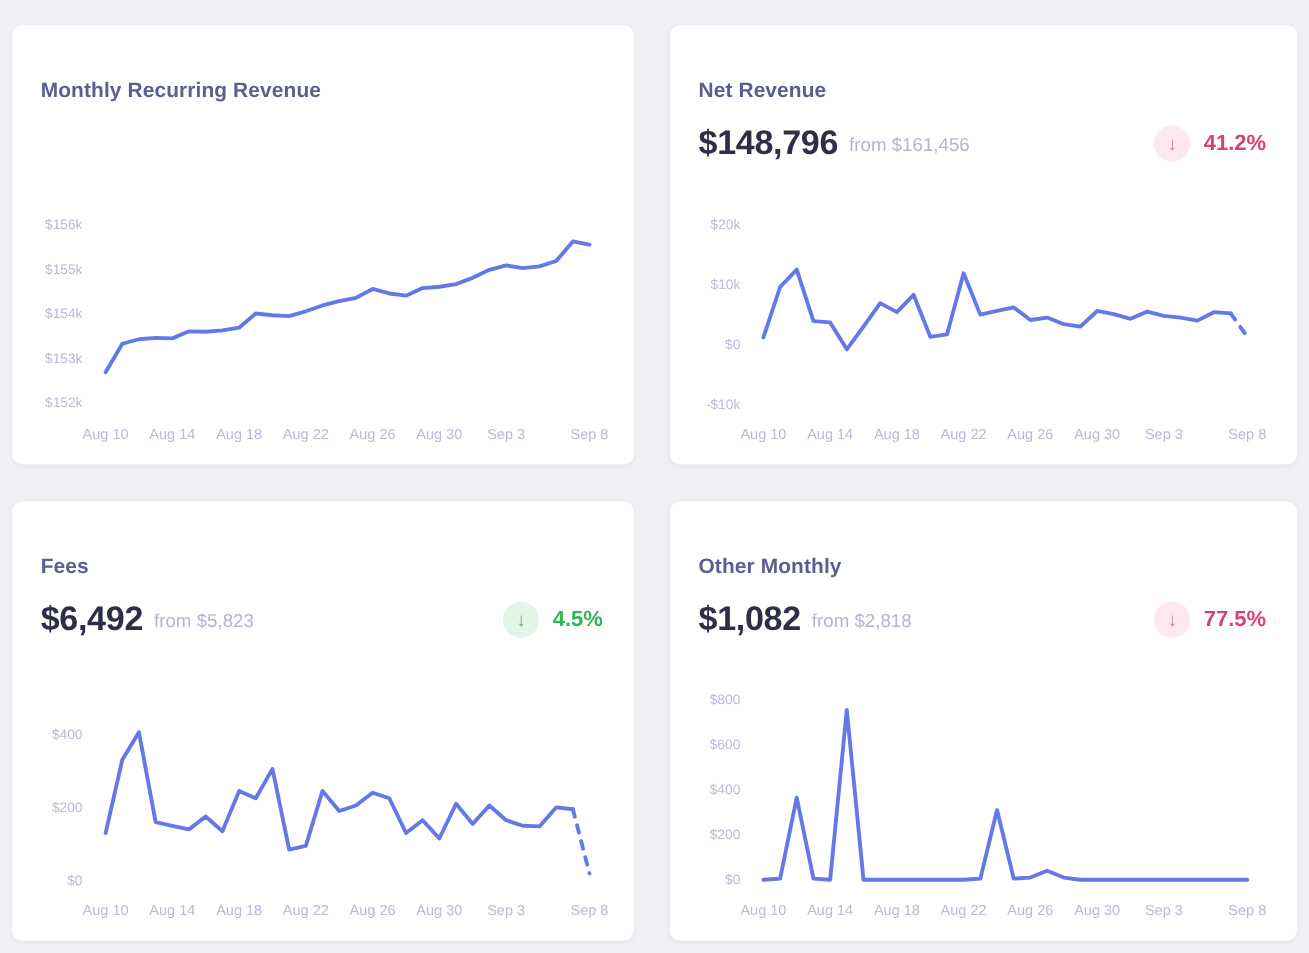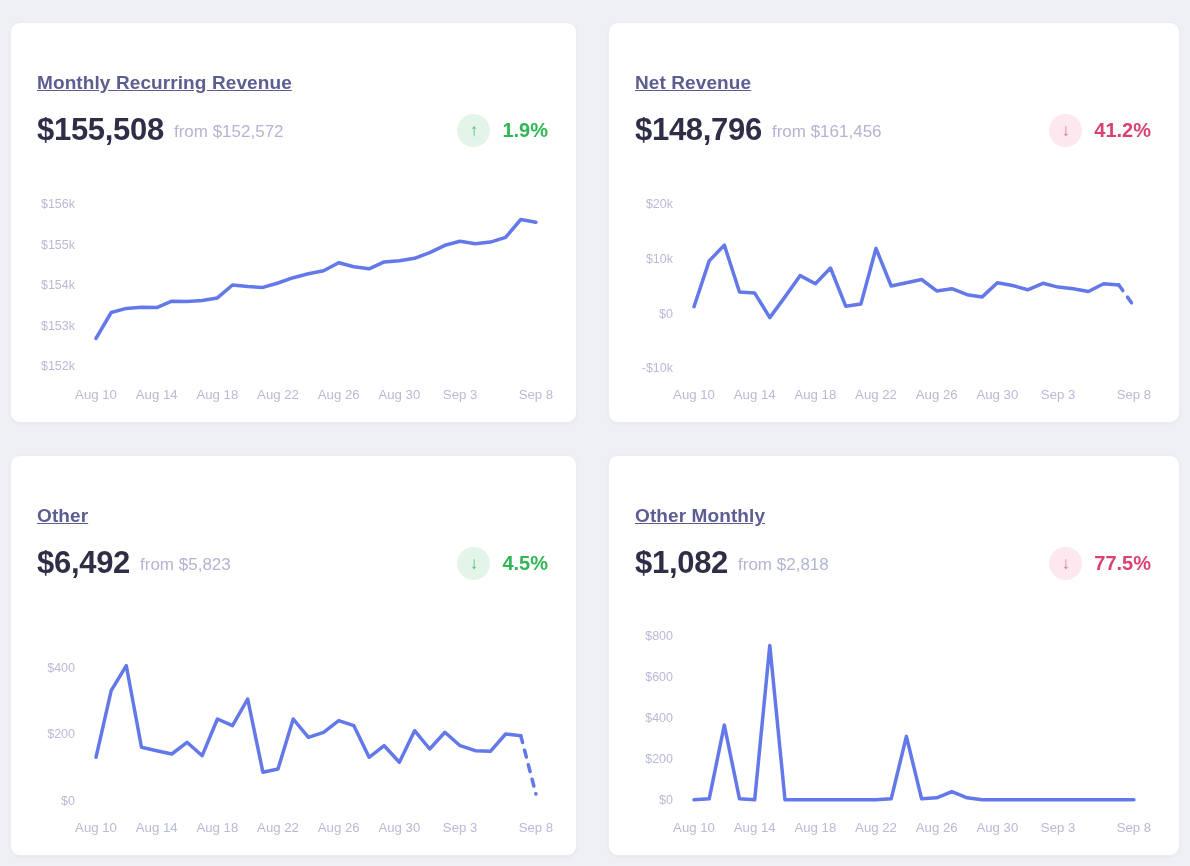--- a/index.html
+++ b/index.html
@@ -20,21 +20,21 @@
     background:#ffffff;
     border:1px solid #ecedf2;
     border-radius:10px;
     box-shadow:0 1px 3px rgba(40,50,80,0.05);
     position:relative;
     box-sizing:border-box;
   }
   .card-title{
     position:absolute;top:33px;left:26px;
     font-size:19px;line-height:22px;
-    color:#5c5d91;letter-spacing:.1px;text-decoration:underline;
+    color:#5c5d91;letter-spacing:.1px;
   }
   .value-row{
     position:absolute;top:87px;left:26px;right:28px;height:40px;
     display:flex;align-items:center;
   }
   .value{
     font-size:31px;font-weight:bold;color:#2e2f47;letter-spacing:-.3px;
   }
   .from{
     font-size:17px;color:#b2b5d1;margin-left:10px;position:relative;top:2px;
@@ -61,30 +61,20 @@
     stroke-linejoin:round;stroke-linecap:round;
   }
   svg.chart polyline.dashed{stroke-dasharray:7 8;}
 </style>
 </head>
 <body>
 
 <main>
     <article class="card">
     <h2 class="card-title">Monthly Recurring Revenue</h2>
-    <div class="value-row">
-      <span class="value">$155,508</span>
-      <span class="from">from $152,572</span>
-      <div class="delta positive">
-        <span class="delta-circle">
-          <span class="arrow">↑</span>
-        </span>
-        <span class="pct">1.9%</span>
-      </div>
-    </div>
     <svg class="chart" width="520" height="230" viewBox="0 0 520 230">
         <text x="38" y="22.3" text-anchor="end" class="ytick">$156k</text>
         <text x="38" y="62.7" text-anchor="end" class="ytick">$155k</text>
         <text x="38" y="103.2" text-anchor="end" class="ytick">$154k</text>
         <text x="38" y="143.6" text-anchor="end" class="ytick">$153k</text>
         <text x="38" y="184.1" text-anchor="end" class="ytick">$152k</text>
         <text x="59.0" y="213" text-anchor="middle" class="xtick">Aug 10</text>
         <text x="119.7" y="213" text-anchor="middle" class="xtick">Aug 14</text>
         <text x="180.4" y="213" text-anchor="middle" class="xtick">Aug 18</text>
         <text x="241.0" y="213" text-anchor="middle" class="xtick">Aug 22</text>
@@ -118,21 +108,21 @@
         <text x="241.0" y="213" text-anchor="middle" class="xtick">Aug 22</text>
         <text x="301.7" y="213" text-anchor="middle" class="xtick">Aug 26</text>
         <text x="362.4" y="213" text-anchor="middle" class="xtick">Aug 30</text>
         <text x="423.1" y="213" text-anchor="middle" class="xtick">Sep 3</text>
         <text x="498.9" y="213" text-anchor="middle" class="xtick">Sep 8</text>
         <polyline points="59.0,120.7 74.2,74.9 89.3,59.1 104.5,106.0 119.7,107.1 134.8,131.6 150.0,110.9 165.2,89.6 180.4,97.8 195.5,82.0 210.7,120.2 225.9,118.0 241.0,62.4 256.2,100.0 271.4,96.7 286.6,93.5 301.7,104.9 316.9,102.7 332.1,108.7 347.2,110.9 362.4,96.7 377.6,99.5 392.7,103.8 407.9,97.3 423.1,101.1 438.3,102.7 453.4,105.5 468.6,97.8 483.8,98.9" stroke="#6378e9"></polyline>
         <polyline points="483.8,98.9 498.9,120.2" stroke="#6378e9" class="dashed"></polyline>
       </svg>
   </article>
     <article class="card">
-    <h2 class="card-title">Other</h2>
+    <h2 class="card-title">Fees</h2>
     <div class="value-row">
       <span class="value">$6,492</span>
       <span class="from">from $5,823</span>
       <div class="delta positive">
         <span class="delta-circle">
           <span class="arrow">↓</span>
         </span>
         <span class="pct">4.5%</span>
       </div>
     </div>

